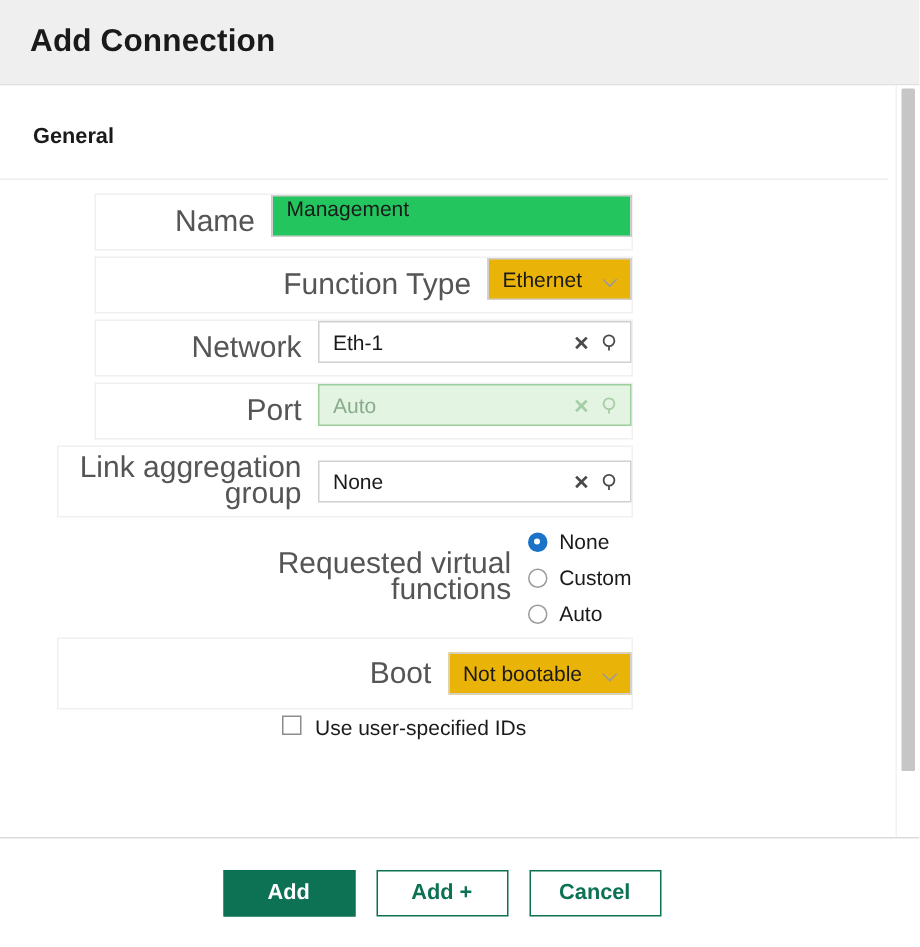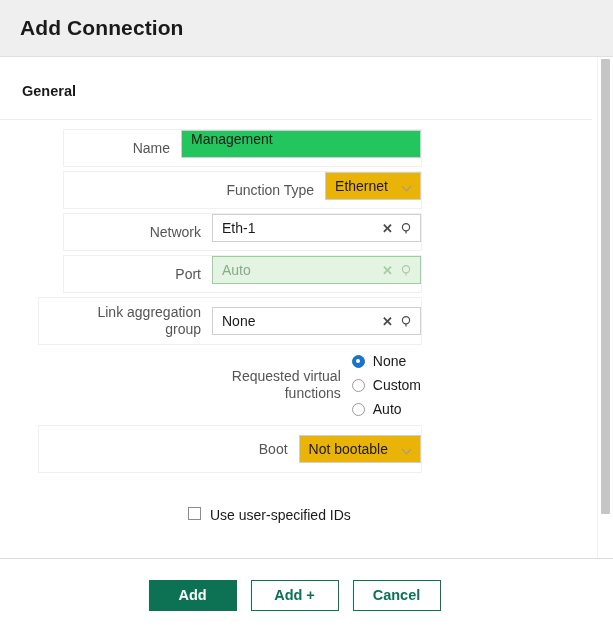--- a/index.html
+++ b/index.html
@@ -89,21 +89,21 @@
     position: relative;
   }
   .row.tall { height: 48px; align-items: center; }
   .row.radios { height: 72px; align-items: center; border-color: transparent; }
 
   
   .row.indent-63  { margin-left: 63px;  width: 359px; }
   .row.indent-38  { margin-left: 38px;  width: 384px; }
 
   .field-label {
-    font-size: 14px;
+    font-size: 20px;
     color: #555555;
     text-align: right;
     padding-right: 11px;
     line-height: 17px;
     align-self: center;
     flex: 1 1 auto;
     white-space: pre-line;
   }
 
   .field-control {
@@ -238,21 +238,21 @@
     width: 4px; height: 4px;
     border-radius: 50%;
     background: #ffffff;
   }
 
   
   .checkbox-row {
     display: flex;
     align-items: flex-start;
     margin-left: 168px;
-    margin-top: 34px;
+    margin-top: 4px;
     padding-left: 20px;
   }
   .check-mark {
     width: 13px;
     height: 13px;
     border: 1px solid #8c8c8c;
     background: #ffffff;
     box-sizing: border-box;
     margin-right: 9px;
     flex: 0 0 auto;

